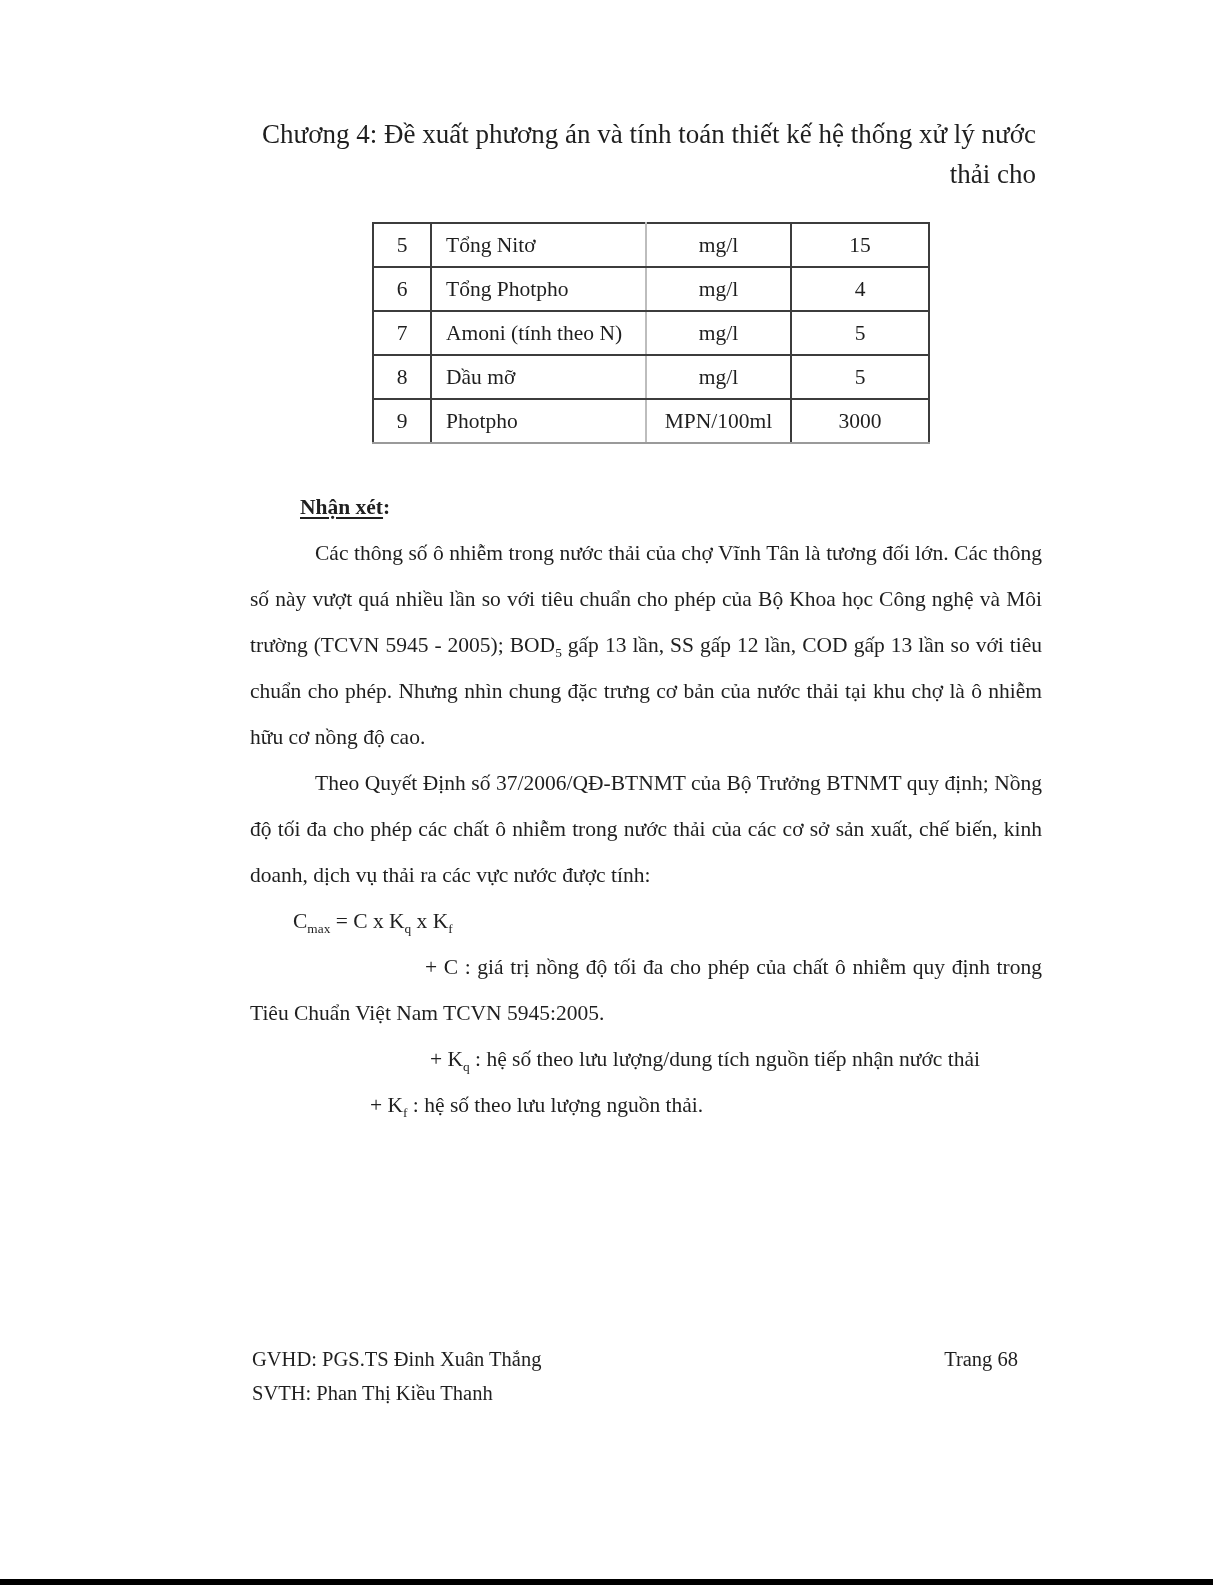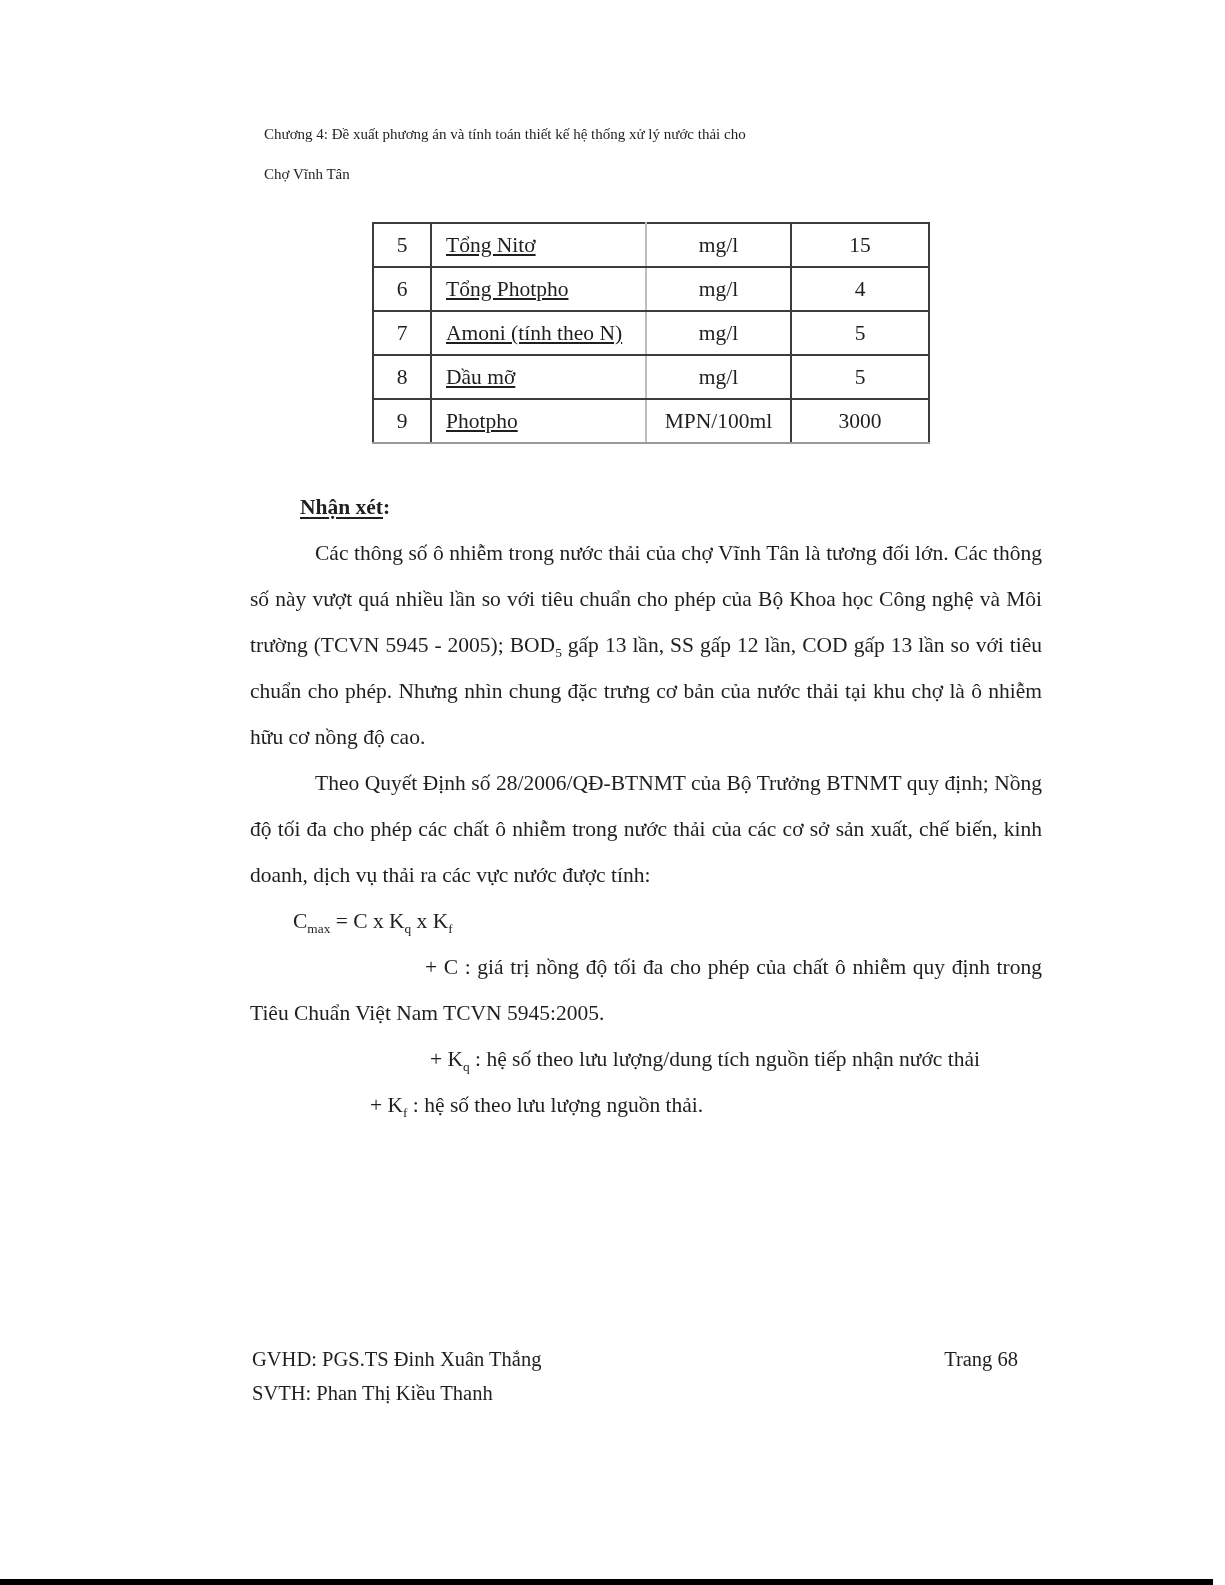--- a/index.html
+++ b/index.html
@@ -7,37 +7,37 @@
     position:relative;
     width:1225px;height:1585px;
     background:#ffffff;
     font-family:"Liberation Serif", serif;
     color:#1f1f1f;
     overflow:hidden;
     margin:0 auto;
   }
   
   .chapter-header{
-    position:absolute;top:114px;left:264px;width:795px;
-    text-align:left;font-size:15px;line-height:40px;
+    position:absolute;top:114px;left:241px;width:795px;
+    text-align:right;font-size:27px;line-height:40px;
   }
   
   .data-table-wrap{position:absolute;top:222px;left:372px;}
   table.params{border-collapse:collapse;table-layout:fixed;}
   table.params td{
     border:2px solid #3c3c3c;
     height:42px;
     font-size:21.5px;
     text-align:center;
     vertical-align:middle;
     padding:0;
     overflow:hidden;
     white-space:nowrap;
   }
-  table.params td.param{text-align:left;padding-left:14px;border-right-color:#bdbdbd;text-decoration:underline;}
+  table.params td.param{text-align:left;padding-left:14px;border-right-color:#bdbdbd;}
   table.params tr.light-top td{border-top-color:#b5b5b5;}
   table.params tr:last-child td{border-bottom-color:#9a9a9a;}
   
   .body-text{
     position:absolute;top:484px;left:250px;width:792px;
     font-size:21.5px;line-height:46px;text-align:justify;
   }
   .section-heading{font-weight:bold;margin-left:50px;text-align:left;}
   .section-heading .hl{text-decoration:underline;text-underline-offset:3px;margin-top:38px;}
   .para{margin:0;}
@@ -58,21 +58,20 @@
     position:absolute;left:0;bottom:0;width:1213px;height:6px;background:#000;
   }
 </style>
 </head>
 <body>
 
 <div class="page">
 
   <div class="chapter-header">
     <div>Chương 4: Đề xuất phương án và tính toán thiết kế hệ thống xử lý nước thải cho</div>
-    <div>Chợ Vĩnh Tân</div>
   </div>
 
   <div class="data-table-wrap">
     <table class="params">
       <colgroup>
         <col style="width:58px">
           <col style="width:215px">
           <col style="width:145px">
           <col style="width:138px">
       </colgroup>
@@ -109,21 +108,21 @@
         </tr>
       </tbody>
     </table>
   </div>
 
   <div class="body-text">
     <div class="section-heading">
       <span class="hl">Nhận xét</span><span>:</span>
     </div>
     <p class="para ind-normal">Các thông số ô nhiễm trong nước thải của chợ Vĩnh Tân là tương đối lớn. Các thông số này vượt quá nhiều lần so với tiêu chuẩn cho phép của Bộ Khoa học Công nghệ và Môi trường (TCVN 5945 - 2005); BOD<sub>5</sub> gấp 13 lần, SS gấp 12 lần, COD gấp 13 lần so với tiêu chuẩn cho phép. Nhưng nhìn chung đặc trưng cơ bản của nước thải tại khu chợ là ô nhiễm hữu cơ nồng độ cao.</p>
-    <p class="para ind-normal">Theo Quyết Định số 28/2006/QĐ-BTNMT của Bộ Trưởng BTNMT quy định; Nồng độ tối đa cho phép các chất ô nhiễm trong nước thải của các cơ sở sản xuất, chế biến, kinh doanh, dịch vụ thải ra các vực nước được tính:</p>
+    <p class="para ind-normal">Theo Quyết Định số 37/2006/QĐ-BTNMT của Bộ Trưởng BTNMT quy định; Nồng độ tối đa cho phép các chất ô nhiễm trong nước thải của các cơ sở sản xuất, chế biến, kinh doanh, dịch vụ thải ra các vực nước được tính:</p>
     <div class="formula">C<sub>max</sub> = C x K<sub>q</sub> x K<sub>f</sub></div>
     <p class="para ind-deep">+ C : giá trị nồng độ tối đa cho phép của chất ô nhiễm quy định trong Tiêu Chuẩn Việt Nam TCVN 5945:2005.</p>
     <p class="para ind-kq">+ K<sub>q</sub> : hệ số theo lưu lượng/dung tích nguồn tiếp nhận nước thải</p>
     <p class="para ind-kf">+ K<sub>f</sub> : hệ số theo lưu lượng nguồn thải.</p>
   </div>
 
   <div class="footer">
     <div class="footer-row">
       <span>GVHD: PGS.TS Đinh Xuân Thắng</span>
       <span>Trang 68</span>

